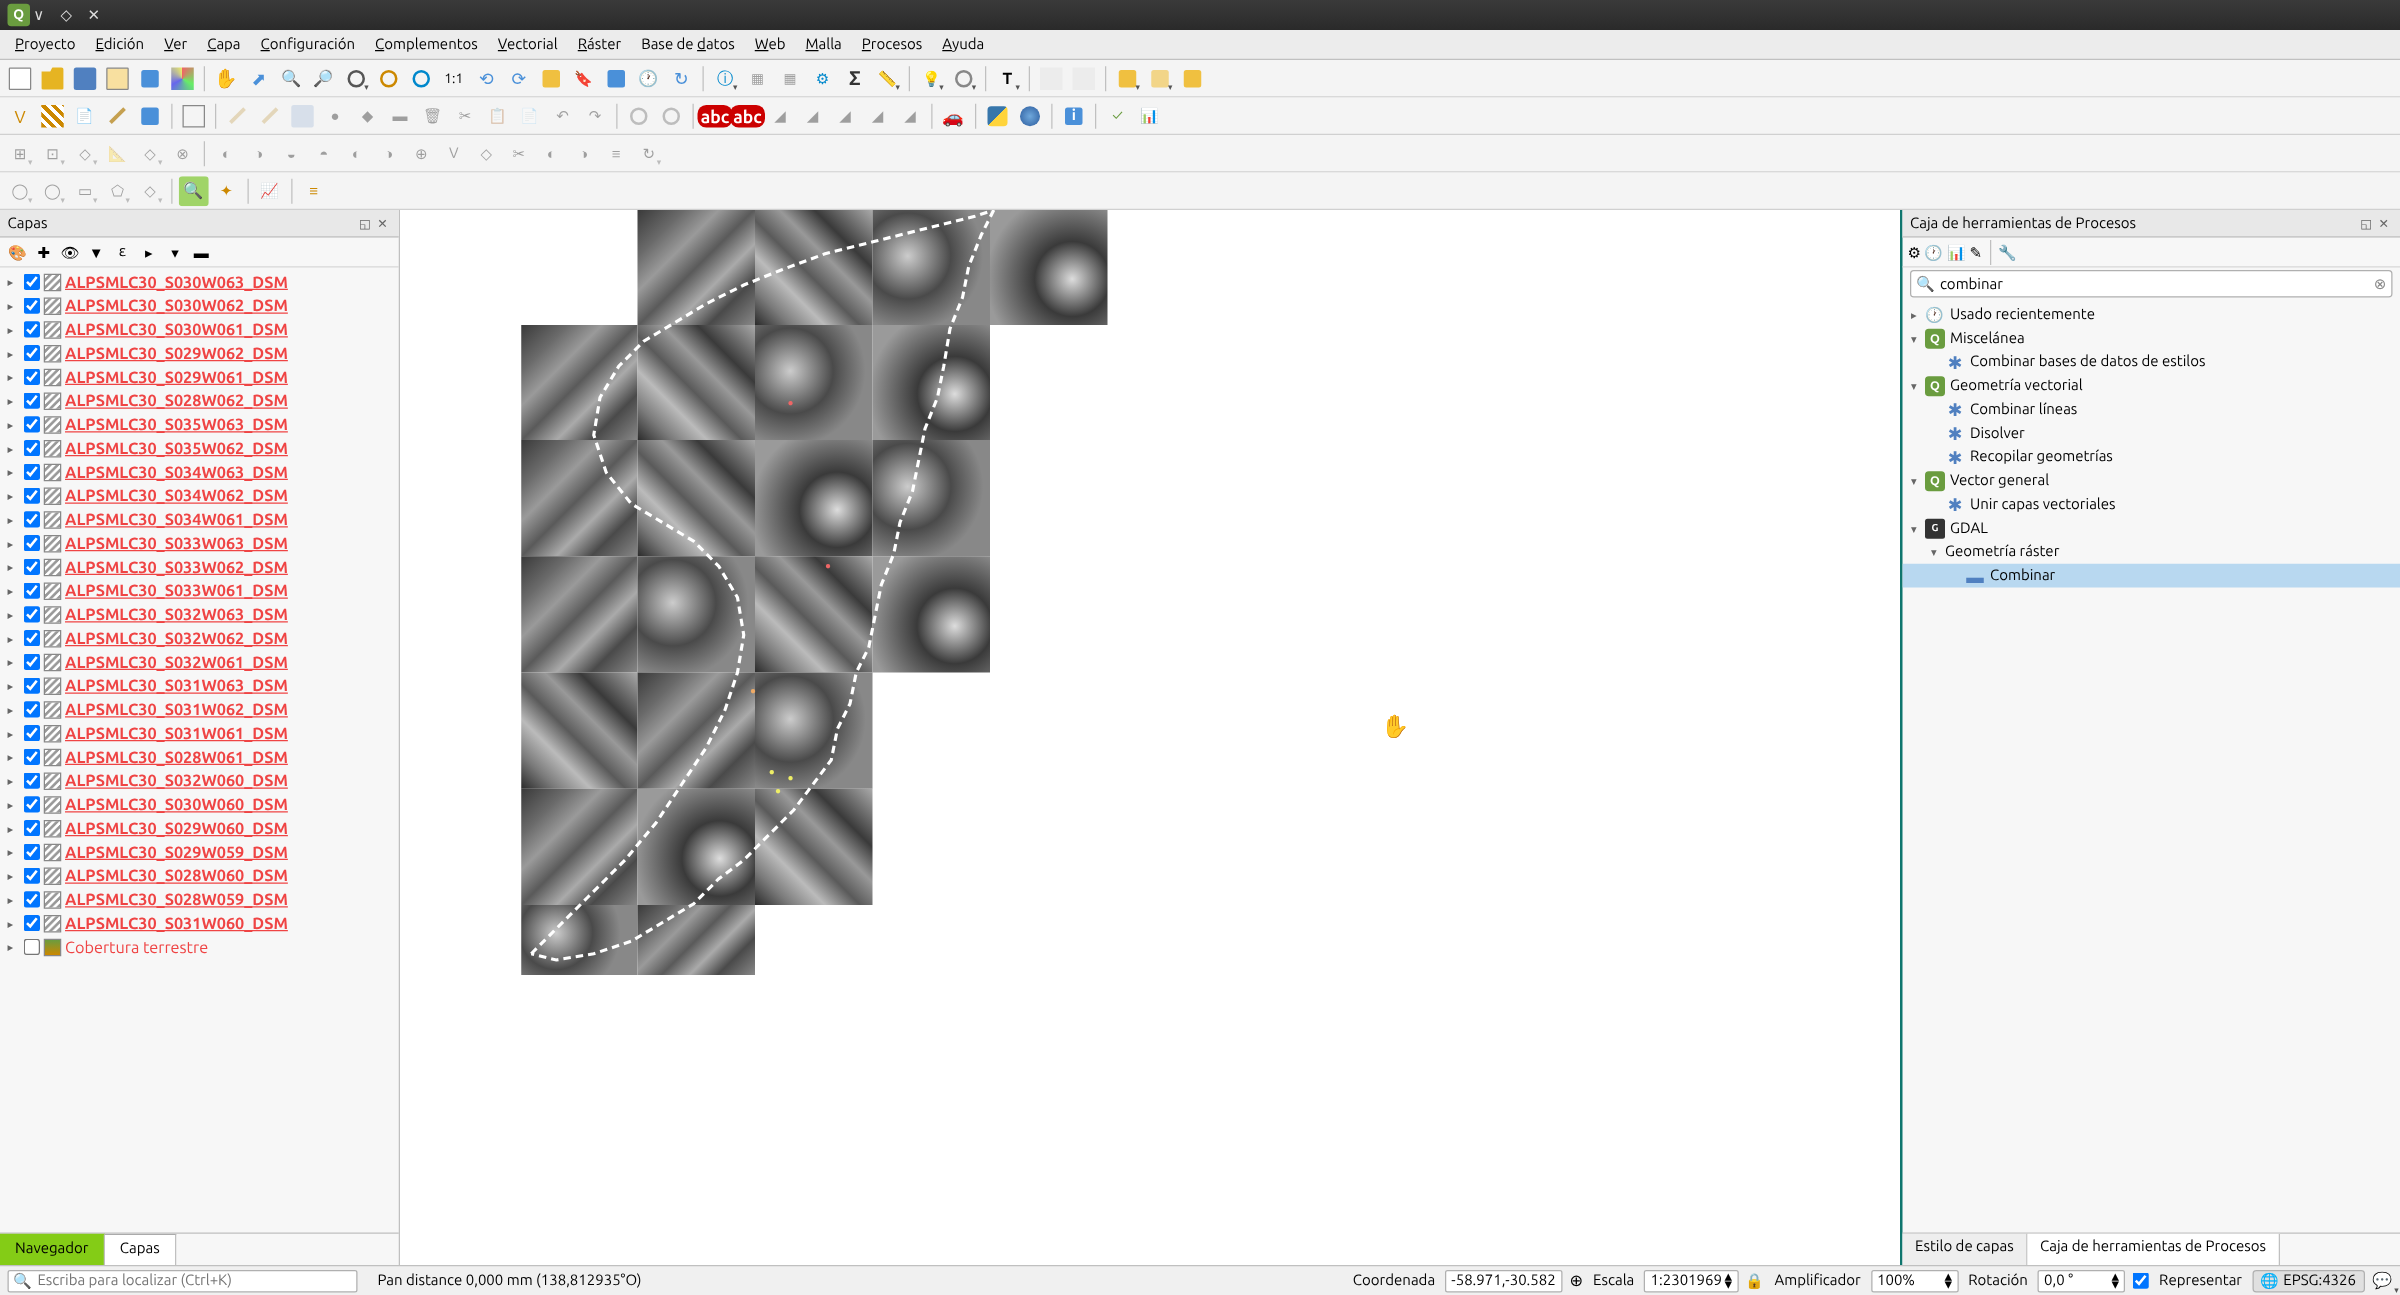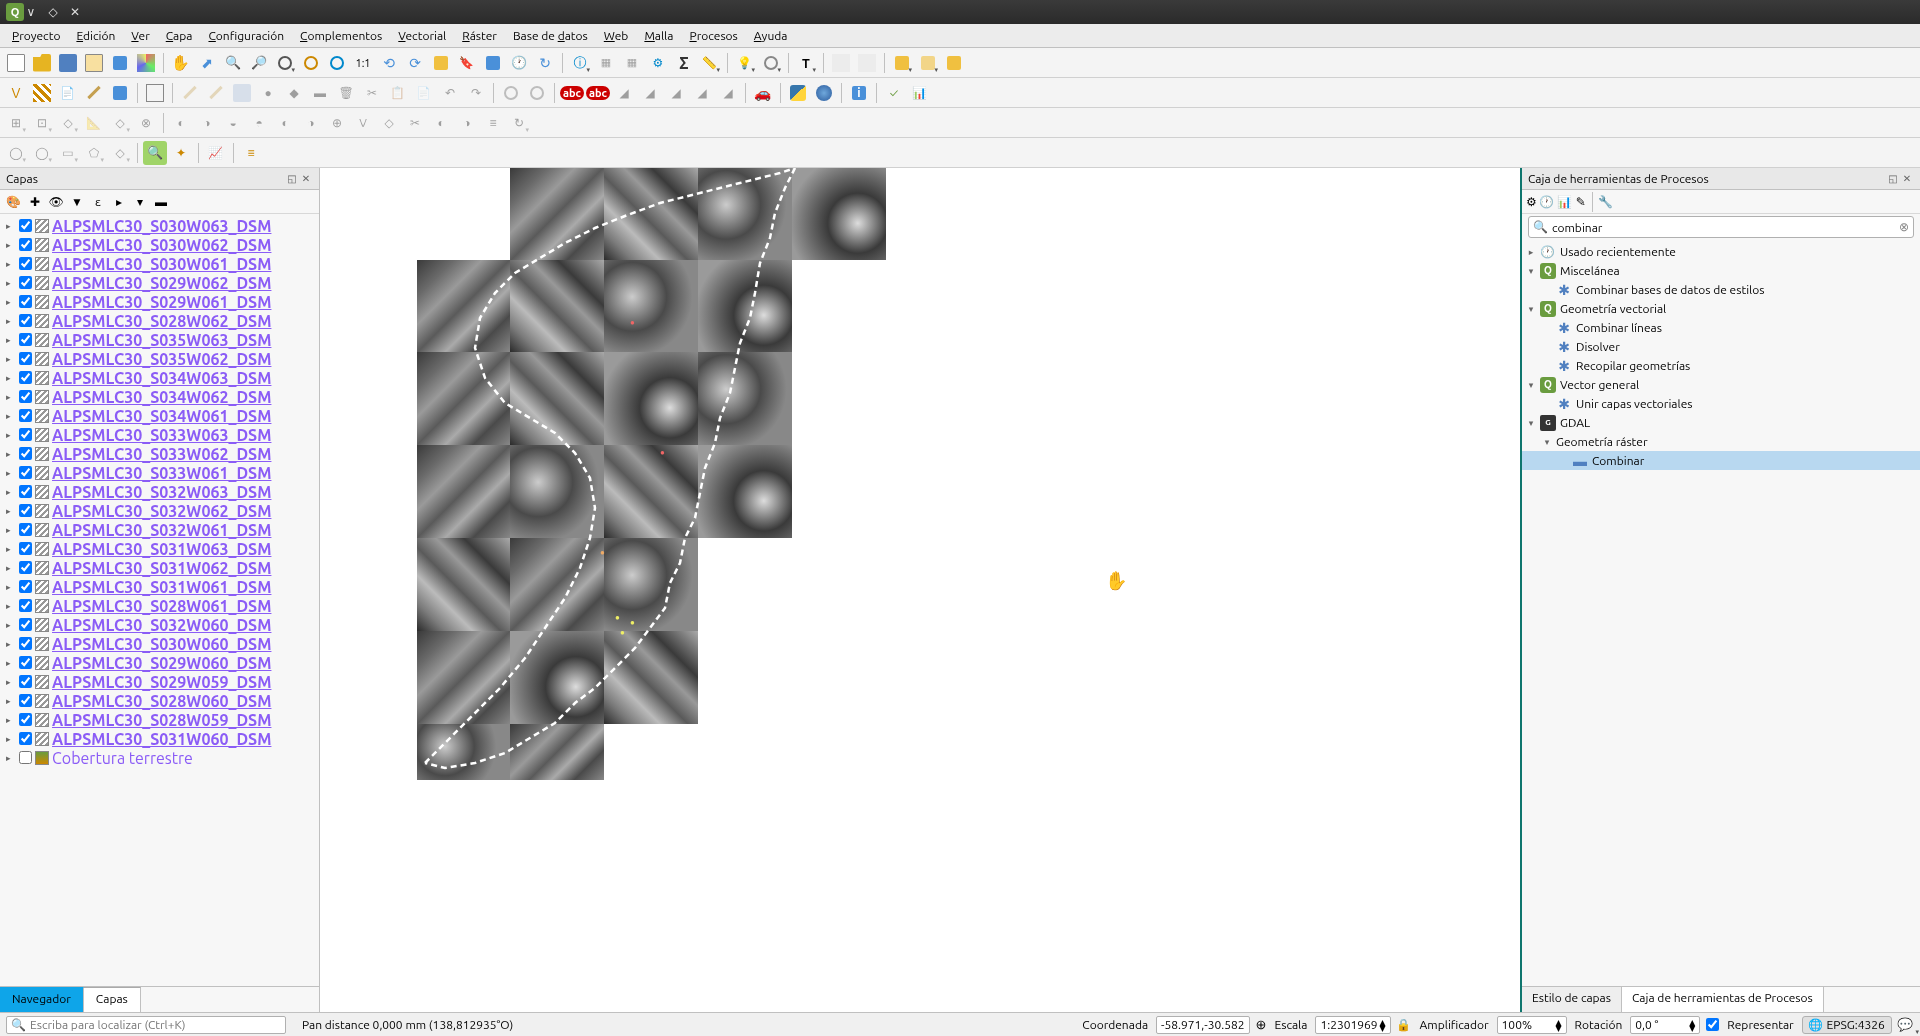--- a/index.html
+++ b/index.html
@@ -30,46 +30,46 @@
 .i-folder { background: #e6b422; border-radius: 2px; clip-path: polygon(0 20%, 40% 20%, 50% 0, 100% 0, 100% 100%, 0 100%); }
 .i-save { background: #5080c0; border-radius: 2px; }
 .i-hand { font-size: 15px; }
 .i-circle { border: 2px solid #555; border-radius: 50%; width: 14px; height: 14px; }
 .i-globe { background: radial-gradient(#6fa8dc, #2a5a9c); border-radius: 50%; width: 16px; height: 16px; }
 .i-python { background: linear-gradient(135deg, #3776ab 50%, #ffd43b 50%); border-radius: 3px; width: 16px; height: 16px; }
 .i-blue-sq { background: #4a90d9; border-radius: 2px; width: 14px; height: 14px; }
 .i-yellow-sq { background: #f0c040; border-radius: 2px; width: 14px; height: 14px; }
 .i-sigma { font-size: 16px; font-weight: bold; color: #333; }
 .i-pencil { width: 16px; height: 3px; background: #c5a050; transform: rotate(-45deg); }
-.i-abc { font-size: 11px; font-weight: bold; color: #fff; background: #c00; border-radius: 7px; padding: 1px 3px; }
+.i-abc { font-size: 14px; font-weight: bold; color: #fff; background: #c00; border-radius: 7px; padding: 1px 3px; }
 .i-car { font-size: 14px; color: #333; }
 
 
 .main-area { flex: 1; display: flex; min-height: 0; }
 
 
 .layers-panel { width: 320px; background: #f7f7f7; border-right: 1px solid #c0c0c0; display: flex; flex-direction: column; }
 .panel-header { height: 22px; background: #e8e8e8; border-bottom: 1px solid #c0c0c0; display: flex; align-items: center; padding: 0 6px; font-size: 12px; }
 .panel-header .ph-title { flex: 1; }
 .panel-header .ph-btn { width: 14px; height: 14px; cursor: pointer; font-size: 10px; display: inline-flex; align-items: center; justify-content: center; color: #666; }
 .layers-toolbar { height: 24px; display: flex; align-items: center; padding: 0 4px; gap: 1px; border-bottom: 1px solid #d8d8d8; }
 .layers-toolbar .lt-btn { width: 20px; height: 20px; display: inline-flex; align-items: center; justify-content: center; cursor: pointer; font-size: 12px; }
 .layers-tree { flex: 1; overflow-y: auto; padding: 2px 0; position: relative; }
 .layers-tree::-webkit-scrollbar { width: 12px; }
 .layers-tree::-webkit-scrollbar-track { background: #eee; }
 .layers-tree::-webkit-scrollbar-thumb { background: #bbb; border-radius: 6px; }
 .layer-row { height: 19px; display: flex; align-items: center; padding-left: 6px; gap: 3px; cursor: pointer; }
 .layer-arrow { width: 10px; font-size: 9px; color: #666; }
 .layer-check { width: 13px; height: 13px; }
 .layer-icon { width: 14px; height: 14px; background: linear-gradient(135deg, #fff 25%, #999 25%, #999 50%, #fff 50%, #fff 75%, #999 75%); background-size: 6px 6px; border: 1px solid #888; }
-.layer-name { font-size: 16px; color: #8b5cf6; font-weight: bold; text-decoration: underline; text-decoration-style: solid; }
+.layer-name { font-size: 13px; color: #ef4444; font-weight: bold; text-decoration: underline; text-decoration-style: solid; }
 .layer-row.plain .layer-name { text-decoration: none; font-weight: normal; }
 .layer-row.first .layer-name { font-weight: bold; text-decoration: underline; }
 .layers-tabs { height: 26px; display: flex; border-top: 1px solid #c0c0c0; }
-.layers-tabs .ltab { padding: 4px 12px; background: #0ea5e9; border-right: 1px solid #c0c0c0; cursor: pointer; border-top: 1px solid transparent; }
+.layers-tabs .ltab { padding: 4px 12px; background: #84cc16; border-right: 1px solid #c0c0c0; cursor: pointer; border-top: 1px solid transparent; }
 .layers-tabs .ltab.active { background: #fff; border-top: 1px solid #aaa; }
 
 
 .map-canvas { flex: 1; background: #fff; position: relative; overflow: hidden; }
 .raster-tile { position: absolute; background: #888; }
 .boundary { position: absolute; pointer-events: none; }
 
 
 .proc-panel { width: 400px; background: #f7f7f7; border-left: 2px solid #0f766e; display: flex; flex-direction: column; }
 .proc-toolbar { height: 24px; display: flex; align-items: center; padding: 0 4px; gap: 3px; border-bottom: 1px solid #d8d8d8; }

